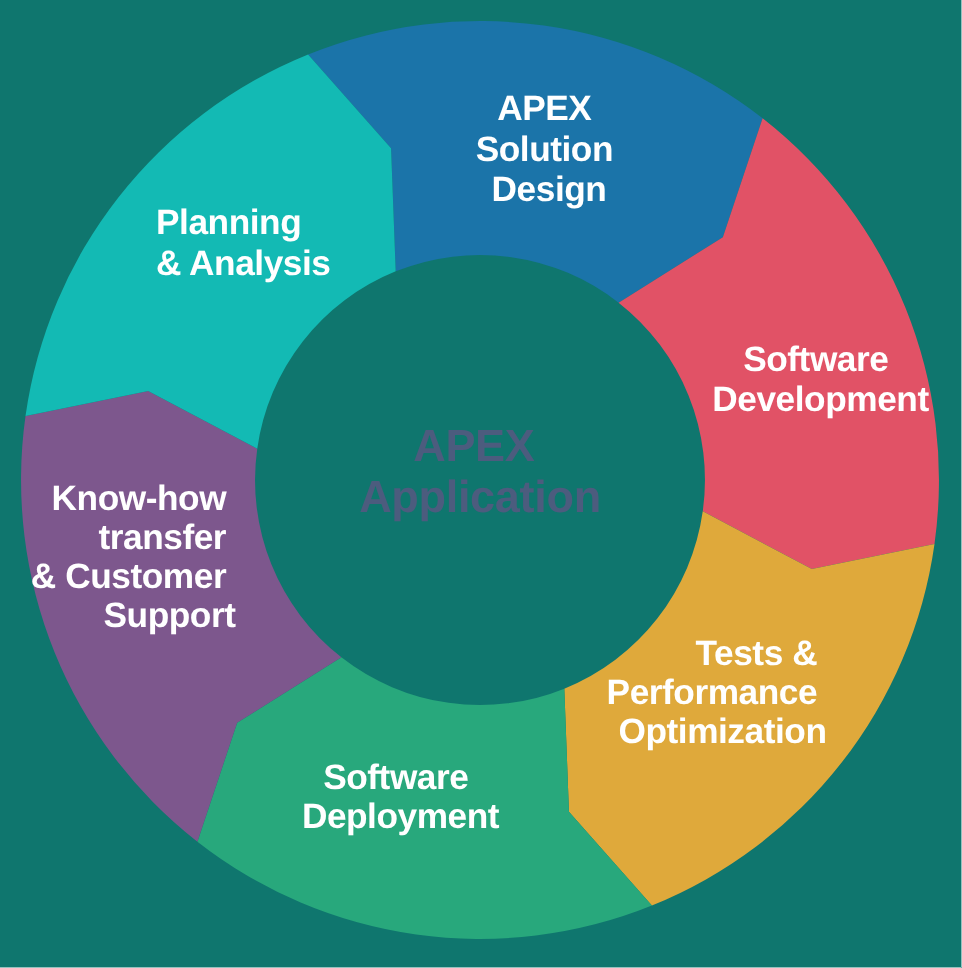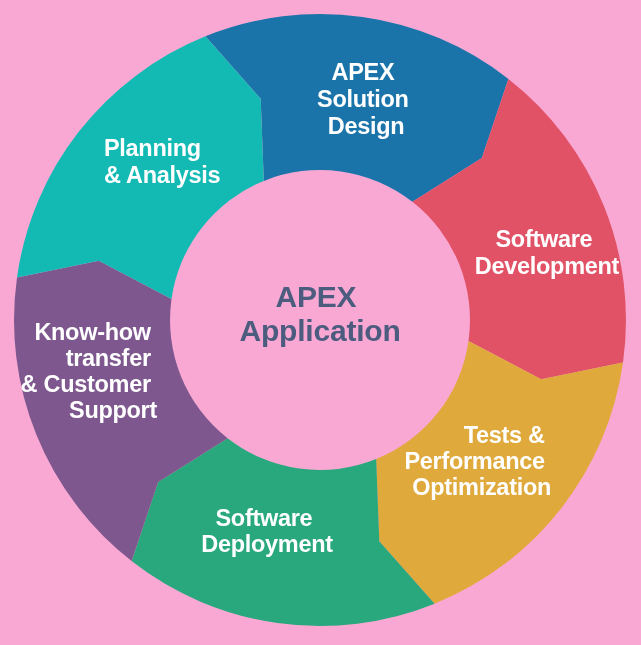--- a/index.html
+++ b/index.html
@@ -8,21 +8,21 @@
     background: #ffffff;
     width: 641px;
     height: 645px;
     overflow: hidden;
     font-family: "Liberation Sans", sans-serif;
   }
   .stage {
     position: relative;
     width: 641px;
     height: 645px;
-    background: #f9a8d4;
+    background: #0f766e;
   }
   svg { display: block; }
   .seg-label {
     font-family: "Liberation Sans", sans-serif;
     font-weight: 700;
     font-size: 23.5px;
     letter-spacing: -0.3px;
   }
   .center-label {
     font-family: "Liberation Sans", sans-serif;

